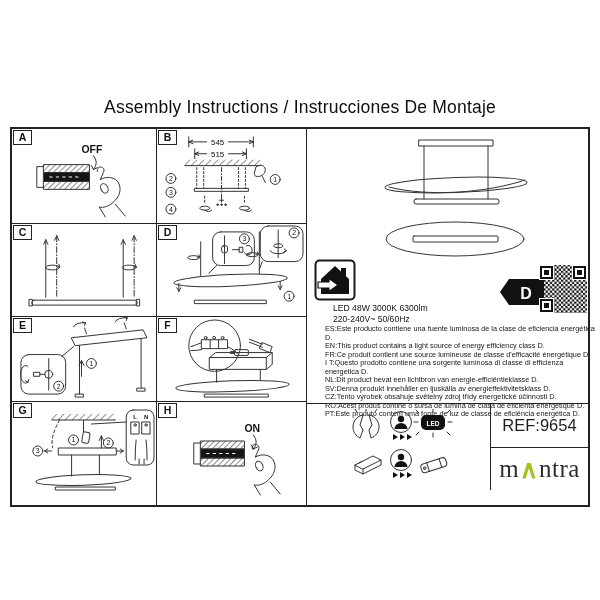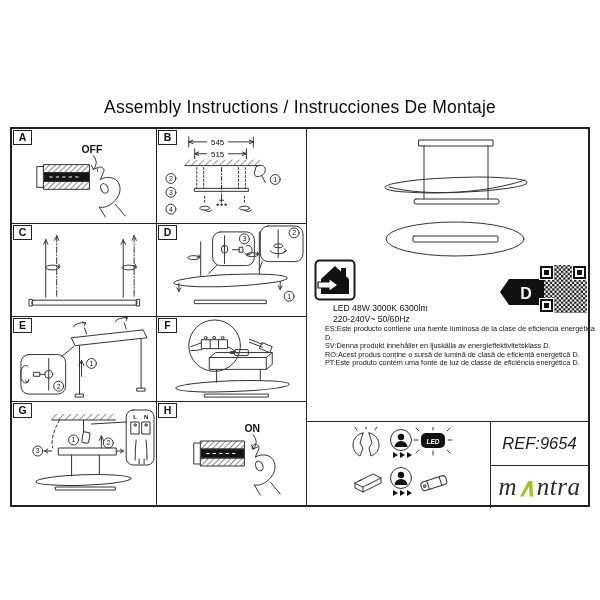--- a/index.html
+++ b/index.html
@@ -13,21 +13,21 @@
   .panel svg{position:absolute;inset:0;width:100%;height:100%;}
   .plabel{position:absolute;top:1px;left:1px;min-width:13px;height:13px;padding:0 2px;
           border:1.4px solid #222;font-size:10.5px;font-weight:bold;line-height:13px;
           text-align:center;background:#fff;z-index:2;}
   .rightcol{position:absolute;left:295px;top:0;width:281px;height:376px;}
   .abs{position:absolute;}
   .ln{stroke:#333;fill:none;stroke-width:1;stroke-linecap:round;stroke-linejoin:round;}
   .tt{fill:#111;stroke:none;font-family:"Liberation Sans",sans-serif;}
   .specs{position:absolute;left:8px;top:174px;font-size:8.6px;line-height:11px;color:#111;margin-left:18px;}
   .langs{position:absolute;left:18px;top:196px;width:272px;font-size:7.3px;line-height:8.55px;color:#161616;}
-  .bottomrow{position:absolute;left:0;top:292px;width:281px;height:86px;border-top:1.5px solid #222;box-sizing:border-box;font-style:italic;}
+  .bottomrow{position:absolute;left:0;top:274px;width:281px;height:86px;border-top:1.5px solid #222;box-sizing:border-box;}
   .refbox{position:absolute;left:183px;top:0;width:98px;height:44px;border-left:1.5px solid #222;
           border-bottom:1.5px solid #222;box-sizing:border-box;display:flex;align-items:center;justify-content:center;
           font-size:16.5px;color:#1c1c1c;}
   .brandbox{position:absolute;left:183px;top:44px;width:98px;height:42px;border-left:1.5px solid #222;
           box-sizing:border-box;display:flex;align-items:center;justify-content:center;
           font-family:"Liberation Serif",serif;font-size:25px;color:#2d2d2d;letter-spacing:.5px;}
   .brand-caret{color:#a9c025;font-weight:bold;margin:0 .5px;}
   .qrwrap{position:absolute;left:232px;top:133px;width:48px;height:54px;}
 </style>
 </head>
@@ -409,22 +409,27 @@
             <rect x="0" y="36" width="15" height="15" fill="#fff"></rect>
               <rect x="1" y="37" width="13" height="13" fill="#111"></rect>
               <rect x="3" y="39" width="9" height="9" fill="#fff"></rect>
               <rect x="5" y="41" width="5" height="5" fill="#111"></rect>
           </g>
         </svg>
       </div>
 
       <div class="langs">
         <div>ES:Este producto contiene una fuente luminosa de la clase de eficiencia energética D.</div>
+        <div>EN:This product contains a light source of energy efficiency class D.</div>
+        <div>FR:Ce produit contient une source lumineuse de classe d'efficacité énergétique D.</div>
+        <div>I T:Questo prodotto contiene una sorgente luminosa di classe di efficienza energetica D.</div>
+        <div>NL:Dit product bevat een lichtbron van energie-efficiëntieklasse D.</div>
         <div>SV:Denna produkt innehåller en ljuskälla av energieffektivitetsklass D.</div>
-        <div>RO:Acest produs conține o sursă de lumină de clasă de eficiență energetică D.</div>
+        <div>CZ:Tento výrobek obsahuje světelný zdroj třídy energetické účinnosti D.</div>
+        <div>RO:Acest produs conține o sursă de lumină de clasă de eficiență énergétique D.</div>
         <div>PT:Este produto contém uma fonte de luz de classe de eficiência energética D.</div>
       </div>
 
       <div class="bottomrow">
         <svg class="abs" style="left:42px;top:5px;" width="130" height="76" viewBox="0 0 130 76">
           <g class="ln">
             <path d="M14,6 c-6,1 -10,6 -10,12 c0,5 3,9 7,11 l3,-8 -3,-5 3,-10 z"></path>
             <path d="M20,6 c6,1 10,6 10,12 c0,5 -3,9 -8,11 l-2,-8 3,-5 -3,-10 z"></path>
             <path d="M8,3 l-2,-3 M17,2 v-3 M26,3 l2,-3"></path>
           </g>

